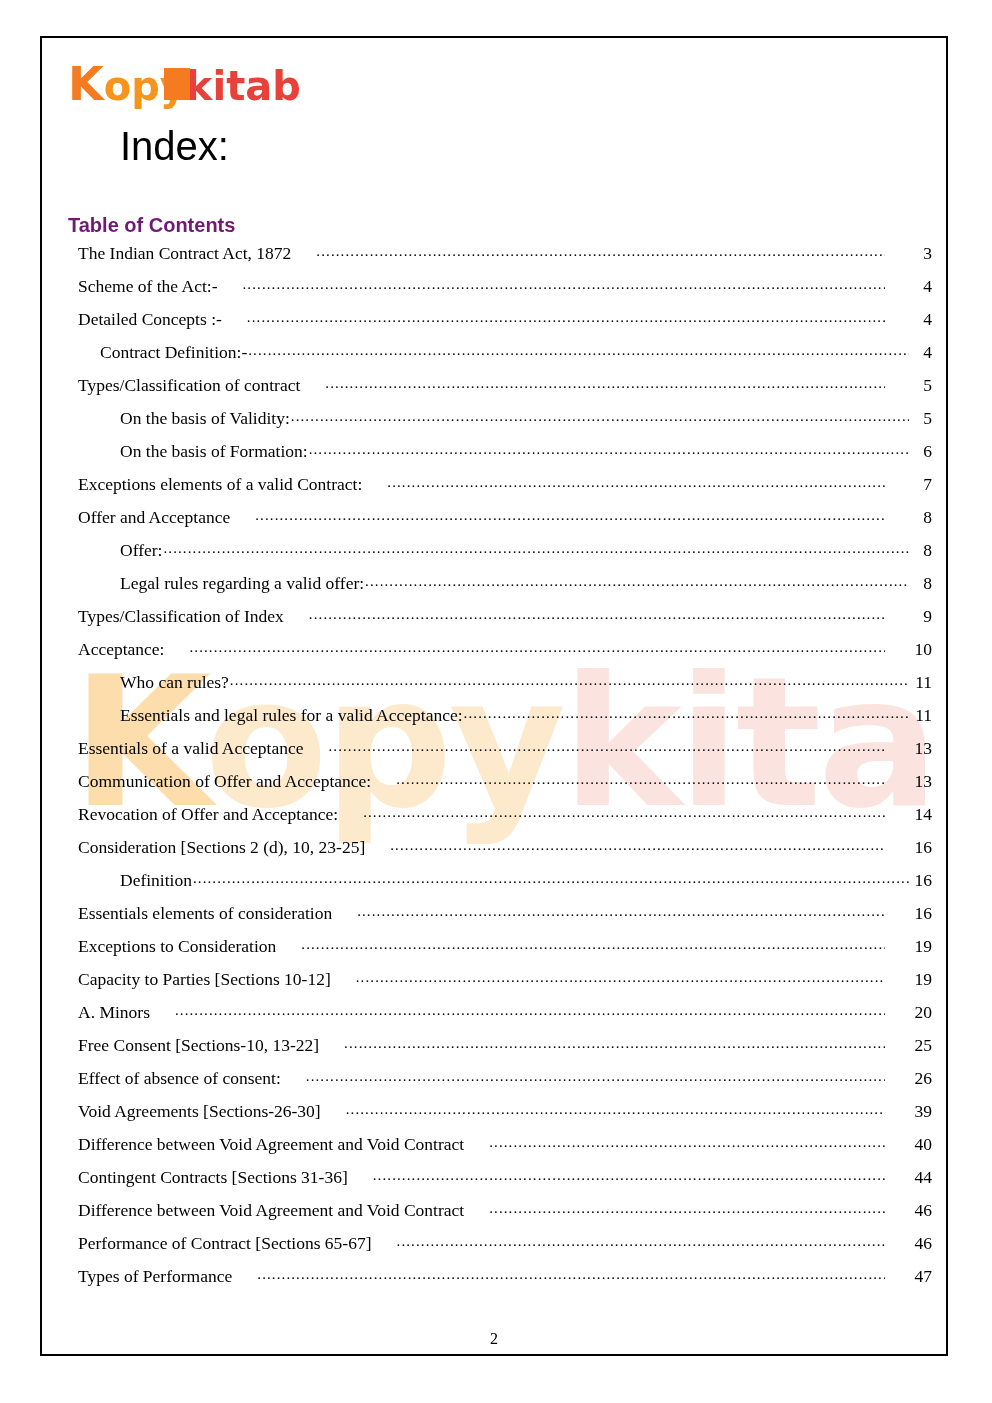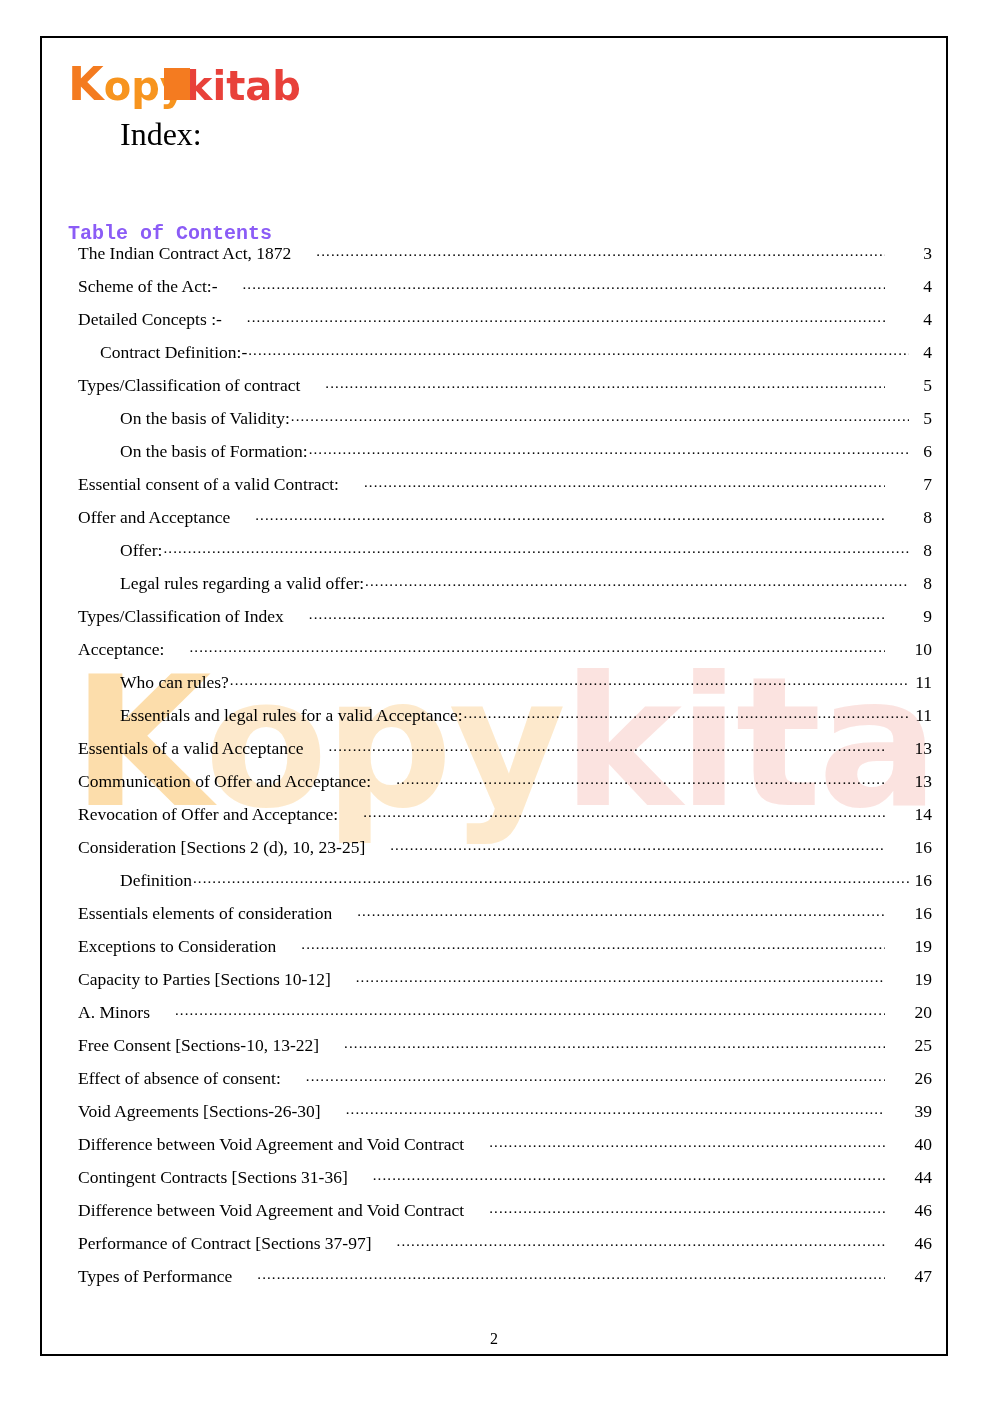--- a/index.html
+++ b/index.html
@@ -83,36 +83,35 @@
     left: 96px;
     top: 6px;
     width: 26px;
     height: 32px;
     background: #f47b20;
   }
 
   .doc-title {
     position: absolute;
     left: 78px;
-    top: 78px;
-    font-family: Liberation Serif, serif;
-    font-size: 32px;
+    top: 86px;
+    font-family: Liberation Sans, sans-serif;
+    font-size: 40px;
     z-index: 3;
   }
 
   .toc-heading {
     position: absolute;
     left: 26px;
     top: 176px;
-    font-family: Liberation Mono, monospace;
+    font-family: Liberation Sans, sans-serif;
     font-weight: bold;
     font-size: 20px;
-    color: #8b5cf6;
-    z-index: 3;
-    margin-top: 8px;
+    color: #701a75;
+    z-index: 3;
   }
 
   .toc {
     position: absolute;
     left: 22px;
     top: 205px;
     width: 868px;
     z-index: 3;
   }
   .toc-row {
@@ -206,21 +205,21 @@
           <span class="label">On the basis of Validity:</span>
           <span class="dots">...........................................................................................................................................................................................................................</span>
           <span class="page-num">5</span>
         </div>
         <div class="toc-row lvl-2">
           <span class="label">On the basis of Formation:</span>
           <span class="dots">...........................................................................................................................................................................................................................</span>
           <span class="page-num">6</span>
         </div>
         <div class="toc-row lvl-0">
-          <span class="label">Essential consent of a valid Contract:</span>
+          <span class="label">Exceptions elements of a valid Contract:</span>
           <span class="dots">...........................................................................................................................................................................................................................</span>
           <span class="page-num">7</span>
         </div>
         <div class="toc-row lvl-0">
           <span class="label">Offer and Acceptance</span>
           <span class="dots">...........................................................................................................................................................................................................................</span>
           <span class="page-num">8</span>
         </div>
         <div class="toc-row lvl-2">
           <span class="label">Offer:</span>
@@ -321,21 +320,21 @@
           <span class="label">Contingent Contracts [Sections 31-36]</span>
           <span class="dots">...........................................................................................................................................................................................................................</span>
           <span class="page-num">44</span>
         </div>
         <div class="toc-row lvl-0">
           <span class="label">Difference between Void Agreement and Void Contract</span>
           <span class="dots">...........................................................................................................................................................................................................................</span>
           <span class="page-num">46</span>
         </div>
         <div class="toc-row lvl-0">
-          <span class="label">Performance of Contract [Sections 37-97]</span>
+          <span class="label">Performance of Contract [Sections 65-67]</span>
           <span class="dots">...........................................................................................................................................................................................................................</span>
           <span class="page-num">46</span>
         </div>
         <div class="toc-row lvl-0">
           <span class="label">Types of Performance</span>
           <span class="dots">...........................................................................................................................................................................................................................</span>
           <span class="page-num">47</span>
         </div>
       </div>
 

